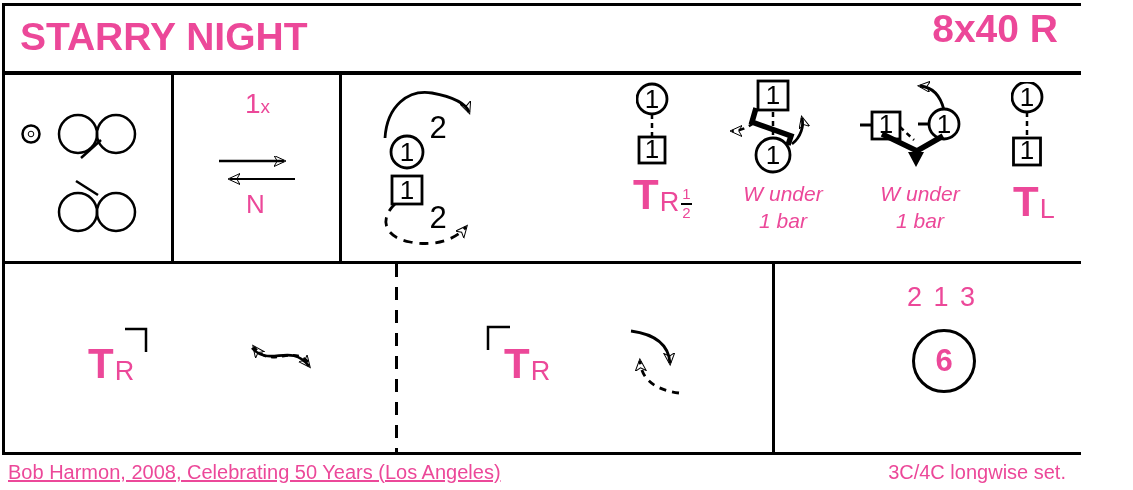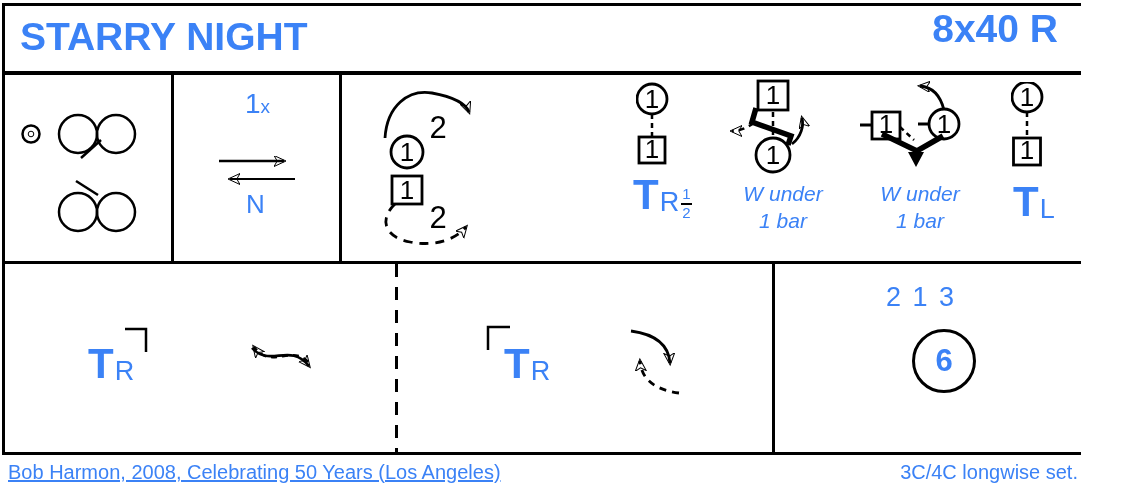--- a/index.html
+++ b/index.html
@@ -1,16 +1,16 @@
 <!DOCTYPE html>
 <html><head>
 <meta charset="utf-8">
 <style>
   html,body{margin:0;padding:0;background:#ffffff;}
-  .sheet{position:relative;width:1081px;height:490px;background:#fff;color:#3b82f6;
+  .sheet{position:relative;width:1081px;height:490px;background:#fff;color:#ec4899;
          font-family:"Liberation Sans",sans-serif;overflow:hidden;}
   .abs{position:absolute;}
   .hline{position:absolute;background:#000;}
   .vline{position:absolute;background:#000;}
   .vdash{position:absolute;width:3px;
          background:repeating-linear-gradient(to bottom,#000 0,#000 13px,transparent 13px,transparent 23px);}
   .title{position:absolute;font-size:39px;font-weight:bold;line-height:1;white-space:nowrap;}
   .caption{position:absolute;text-align:center;font-size:21px;line-height:27px;font-style:italic;}
   .tsym{position:absolute;display:flex;align-items:flex-start;line-height:1;}
   .bigT{font-size:42px;font-weight:bold;line-height:1;}
@@ -159,22 +159,22 @@
   </svg>
   <div class="tsym" style="left:504px;top:343px;">
     <span class="bigT">T</span>
     <span class="tsub">R</span>
   </div>
   <svg class="abs" style="left:620px;top:322px;" width="72" height="82" viewBox="0 0 72 82">
     <path d="M11,9 Q48,14 50,41" stroke-width="2.8" marker-end="url(#ah)"></path>
     <path d="M59,71 Q22,66 20,39" stroke-width="2.8" stroke-dasharray="7 6" marker-end="url(#ah)"></path>
   </svg>
 
-  <div class="abs" style="left:886px;top:284px;width:112px;text-align:left;font-size:27px;line-height:1;letter-spacing:2px;">2 1 3</div>
+  <div class="abs" style="left:886px;top:284px;width:112px;text-align:center;font-size:27px;line-height:1;letter-spacing:2px;">2 1 3</div>
   <div class="abs" style="left:912px;top:329px;width:58px;height:58px;border:3px solid #000;border-radius:50%;
               display:flex;align-items:center;justify-content:center;">
     <span style="font-size:31px;font-weight:bold;">6</span>
   </div>
 
   <div class="footer" style="left:8px;top:459px;text-decoration:underline;">Bob Harmon, 2008, Celebrating 50 Years (Los Angeles)</div>
-  <div class="footer" style="right:3px;top:459px;margin-left:16px;">3C/4C longwise set.</div>
+  <div class="footer" style="right:15px;top:459px;margin-left:16px;">3C/4C longwise set.</div>
 
 </div>
 
 </body></html>

